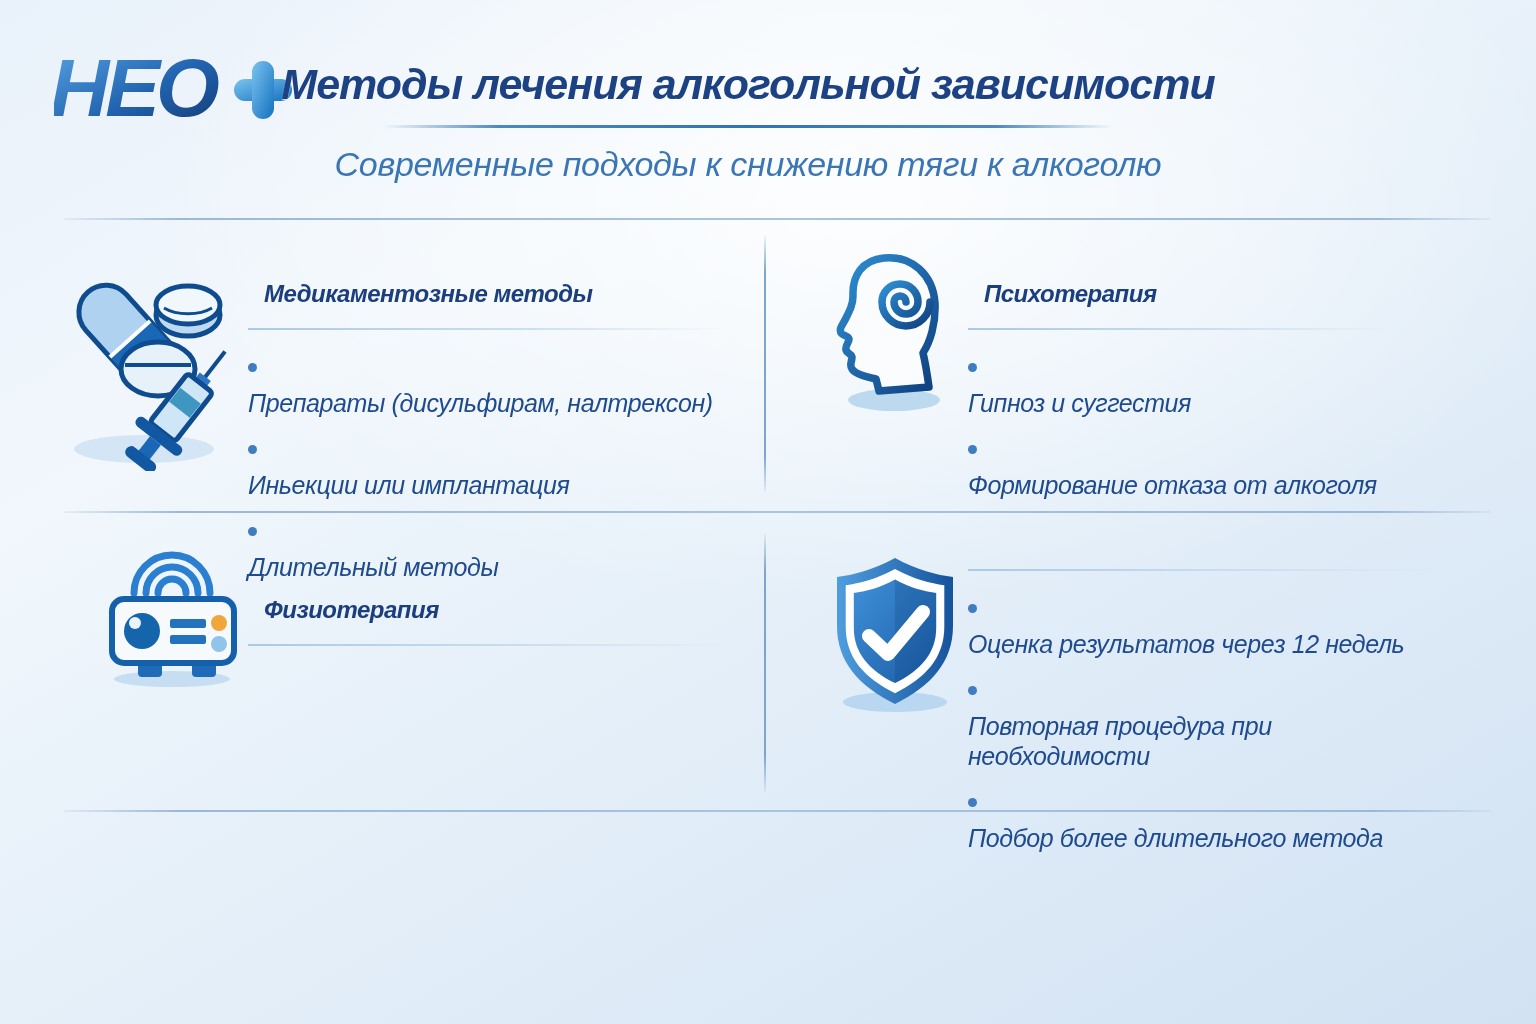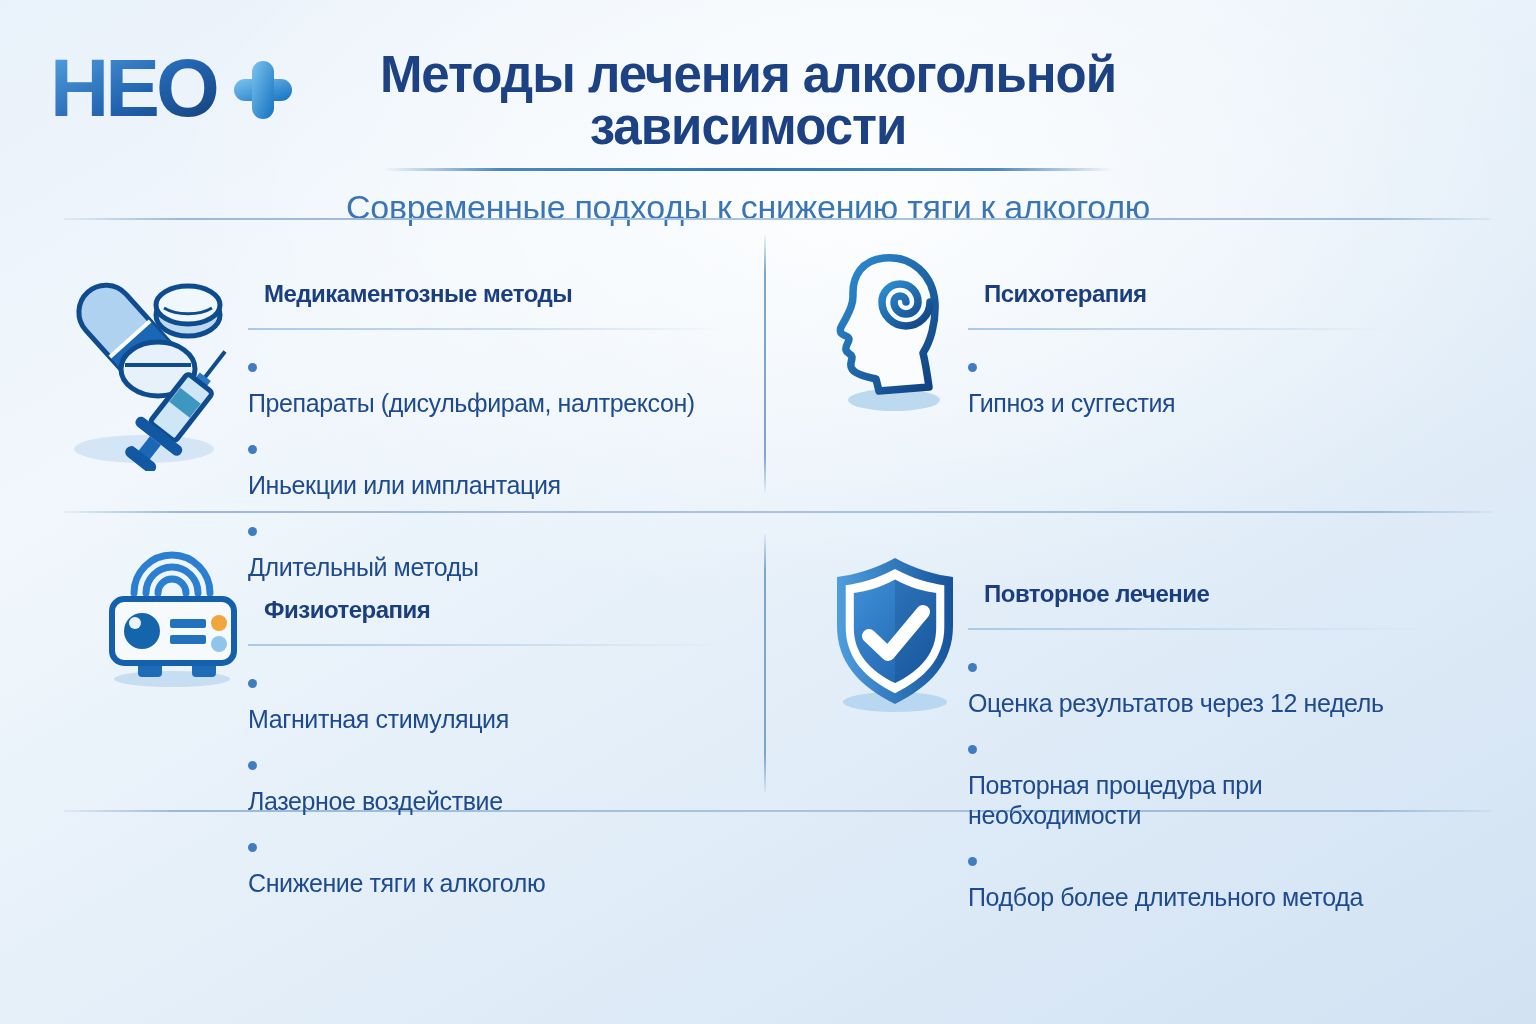--- a/index.html
+++ b/index.html
@@ -8,26 +8,27 @@
     font-family:"Liberation Sans","DejaVu Sans",sans-serif;
     background:#dfeaf6;
   }
   .canvas{
     position:relative;
     width:1536px;height:1024px;
     overflow:hidden;
     background:
       radial-gradient(ellipse 1150px 650px at 56% 20%, rgba(255,255,255,.85), rgba(255,255,255,0) 62%),
       linear-gradient(150deg,#e9f1fa 0%,#f1f7fc 28%,#e6f0f9 52%,#dae8f6 80%,#d2e2f2 100%);
+    font-style: italic;
   }
   
   .logo{position:absolute;left:54px;top:42px;}
   .title-block{position:absolute;left:258px;top:46px;width:980px;text-align:center;}
   .main-title{
-    margin:3px;font-size:51px;line-height:52px;font-weight:700;
+    margin:12px;font-size:43px;line-height:52px;font-weight:700;
     color:#1c4284;letter-spacing:-1px;
     text-shadow:0 1px 1px rgba(255,255,255,.8);
   }
   .title-underline{
     margin:15px auto 0;width:730px;height:3px;border-radius:2px;
     background:linear-gradient(90deg,rgba(47,116,181,0) 0%,rgba(47,116,181,.85) 16%,#2f74b5 50%,rgba(47,116,181,.85) 84%,rgba(47,116,181,0) 100%);
   }
   .subtitle{
     margin:17px 0 0;font-size:34px;font-weight:500;
     color:#3a76b6;letter-spacing:-.3px;
@@ -212,54 +213,43 @@
   </div>
 
   <div class="section sec-2">
     <h2>Психотерапия</h2>
     <div class="heading-underline"></div>
     <ul class="bullets">
       <li>
           <span class="dot"></span>
           <span>Гипноз и суггестия</span>
         </li>
+      <li>
+          <span class="dot"></span>
+          <span>Формирование отказа от алкоголя</span>
+        </li>
     </ul>
   </div>
 
   <div class="section sec-3">
     <h2>Физиотерапия</h2>
     <div class="heading-underline"></div>
+  </div>
+
+  <div class="section sec-4">
+    <div class="heading-underline"></div>
     <ul class="bullets">
       <li>
           <span class="dot"></span>
-          <span>Магнитная стимуляция</span>
-        </li>
-      <li>
-          <span class="dot"></span>
-          <span>Лазерное воздействие</span>
-        </li>
-      <li>
-          <span class="dot"></span>
-          <span>Снижение тяги к алкоголю</span>
+          <span>Оценка результатов через 12 недель</span>
+        </li>
+      <li>
+          <span class="dot"></span>
+          <span>Повторная процедура при необходимости</span>
+        </li>
+      <li>
+          <span class="dot"></span>
+          <span>Подбор более длительного метода</span>
         </li>
     </ul>
   </div>
 
-  <div class="section sec-4">
-    <h2>Повторное лечение</h2>
-    <div class="heading-underline"></div>
-    <ul class="bullets">
-      <li>
-          <span class="dot"></span>
-          <span>Оценка результатов через 12 недель</span>
-        </li>
-      <li>
-          <span class="dot"></span>
-          <span>Повторная процедура при необходимости</span>
-        </li>
-      <li>
-          <span class="dot"></span>
-          <span>Подбор более длительного метода</span>
-        </li>
-    </ul>
-  </div>
-
 </div>
 
 </body></html>

